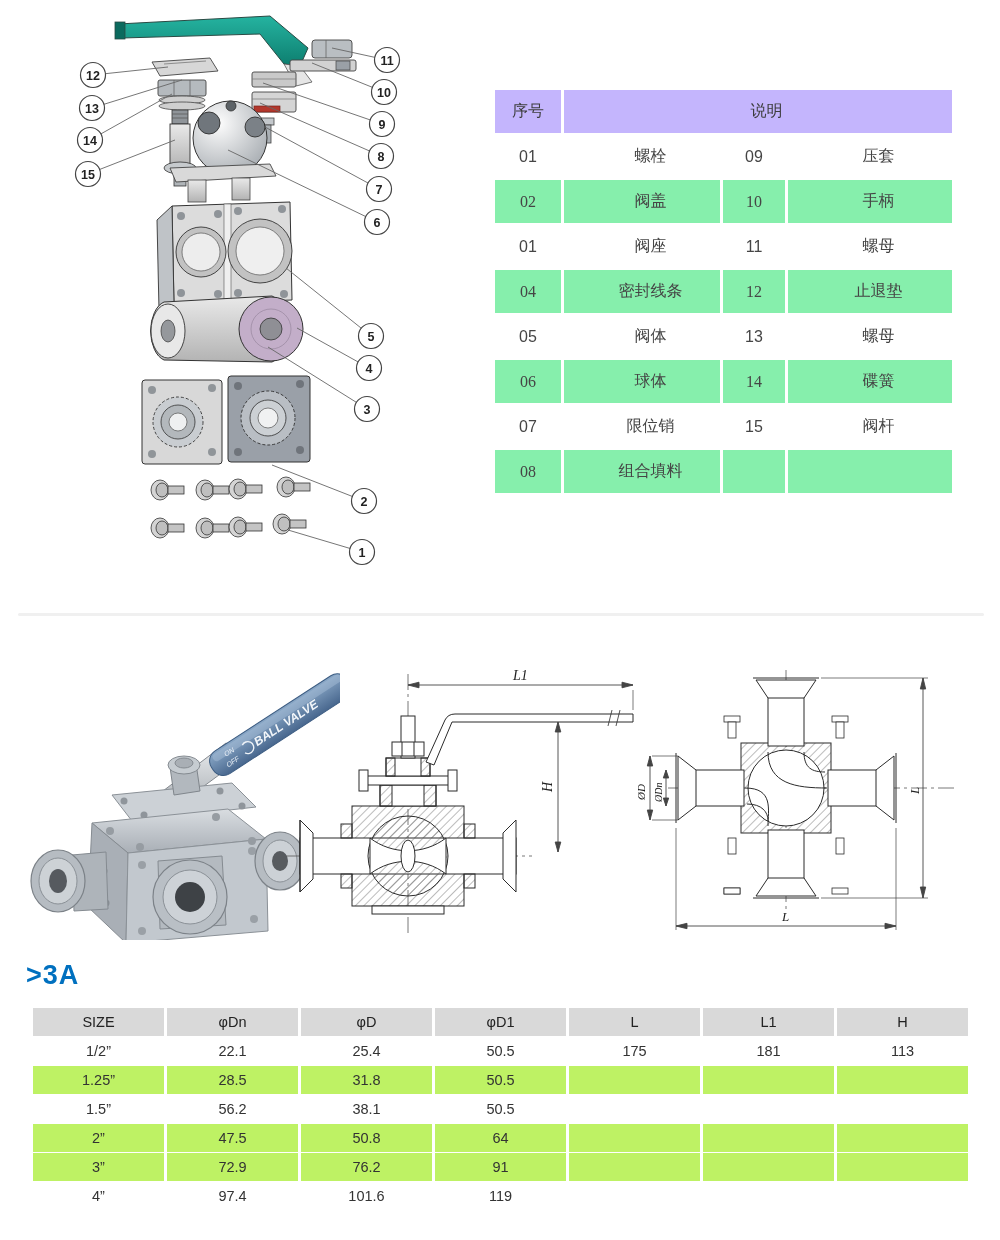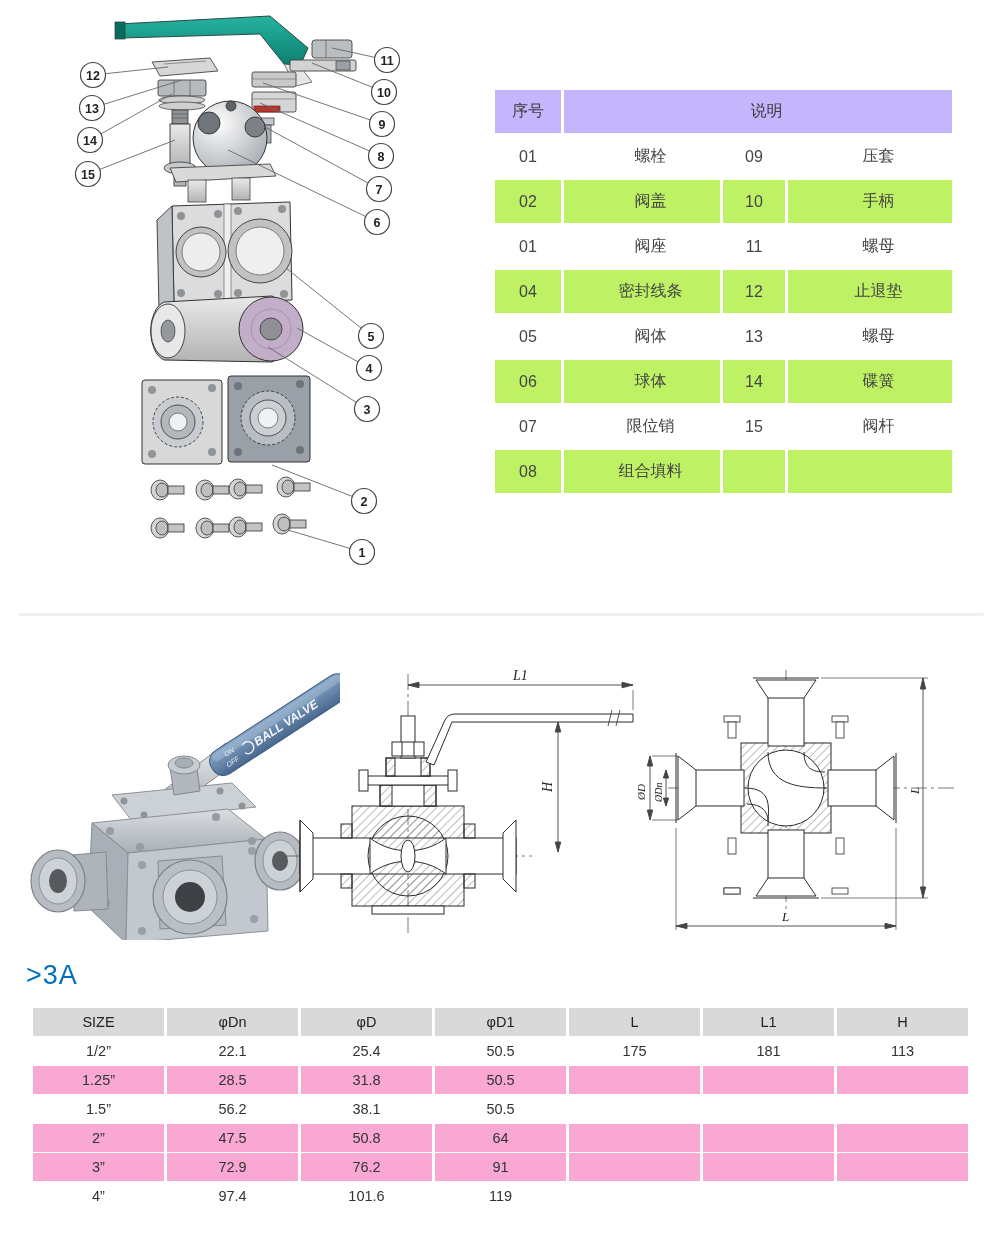--- a/index.html
+++ b/index.html
@@ -12,28 +12,28 @@
   #cross-svg{position:absolute;left:628px;top:658px;}
 
   .divider{position:absolute;left:18px;top:613px;width:966px;height:3px;background:#f0f0f0;border-radius:2px;}
 
   table{border-collapse:separate;table-layout:fixed;}
   .parts-table{position:absolute;left:492px;top:88px;width:460px;border-spacing:3px 2px;}
   .parts-table td{height:41px;font-size:16px;color:#454545;vertical-align:middle;overflow:hidden;white-space:nowrap;}
   .parts-table td.num{text-align:center;}
   .parts-table td.desc{text-align:center;padding-left:18px;}
   .parts-table thead td{background:#c4b5fd;color:#3c3c3c;}
-  .parts-table tbody tr.stripe td{background:#bef264;}
-
-  .heading3a{position:absolute;left:26px;top:960px;color:#0070bf;font-size:27px;font-weight:normal;letter-spacing:1px;}
+  .parts-table tbody tr.stripe td{background:#86efac;font-family:Liberation Serif, serif;}
+
+  .heading3a{position:absolute;left:26px;top:960px;color:#0070bf;font-size:27px;font-weight:bold;letter-spacing:1px;}
 
   .size-table{position:absolute;left:30px;top:1007px;width:940px;border-spacing:3px 1px;}
   .size-table td{height:26px;text-align:center;font-size:14.5px;color:#333;vertical-align:middle;}
   .size-table thead td{background:#d9d9d9;color:#222;}
-  .size-table tbody tr.stripe td{background:#f9a8d4;}
+  .size-table tbody tr.stripe td{background:#bef264;}
 
   .dimlabel{font-family:"Liberation Serif",serif;fill:#222;}
 </style>
 </head>
 <body>
 
 <div class="page">
 
   <svg id="exploded-svg" width="360" height="590" viewBox="0 0 360 590">
     <defs>

